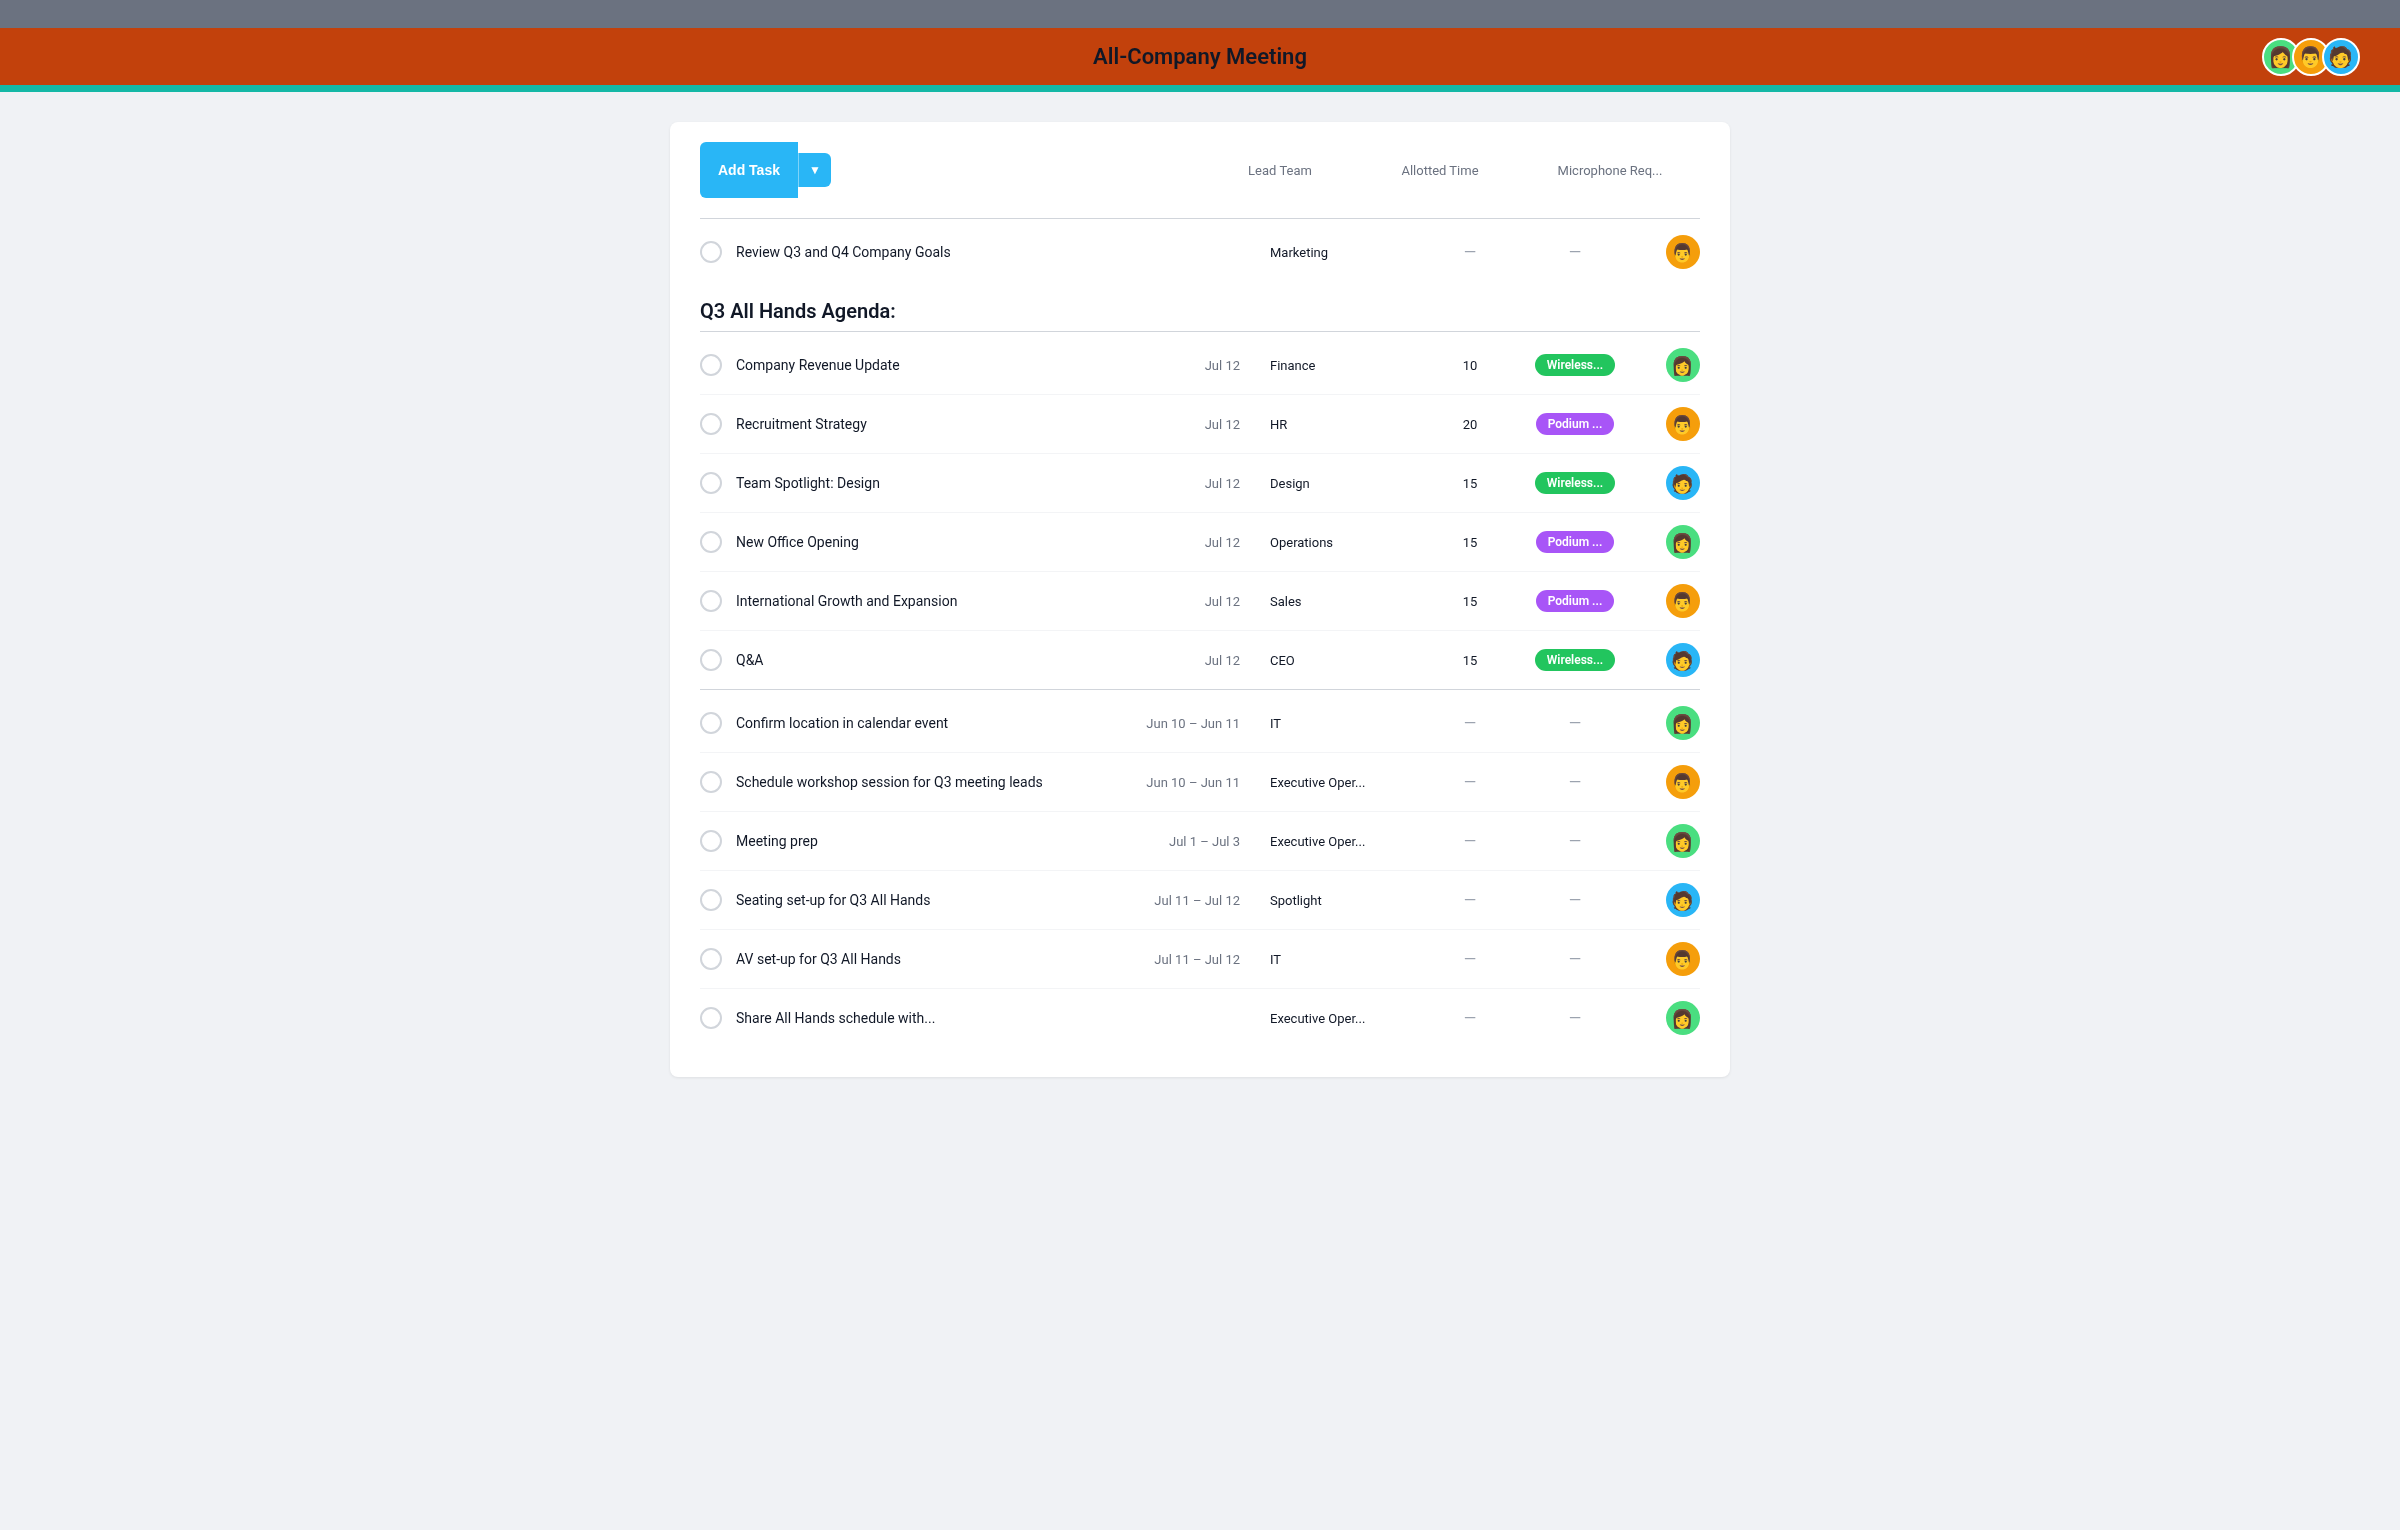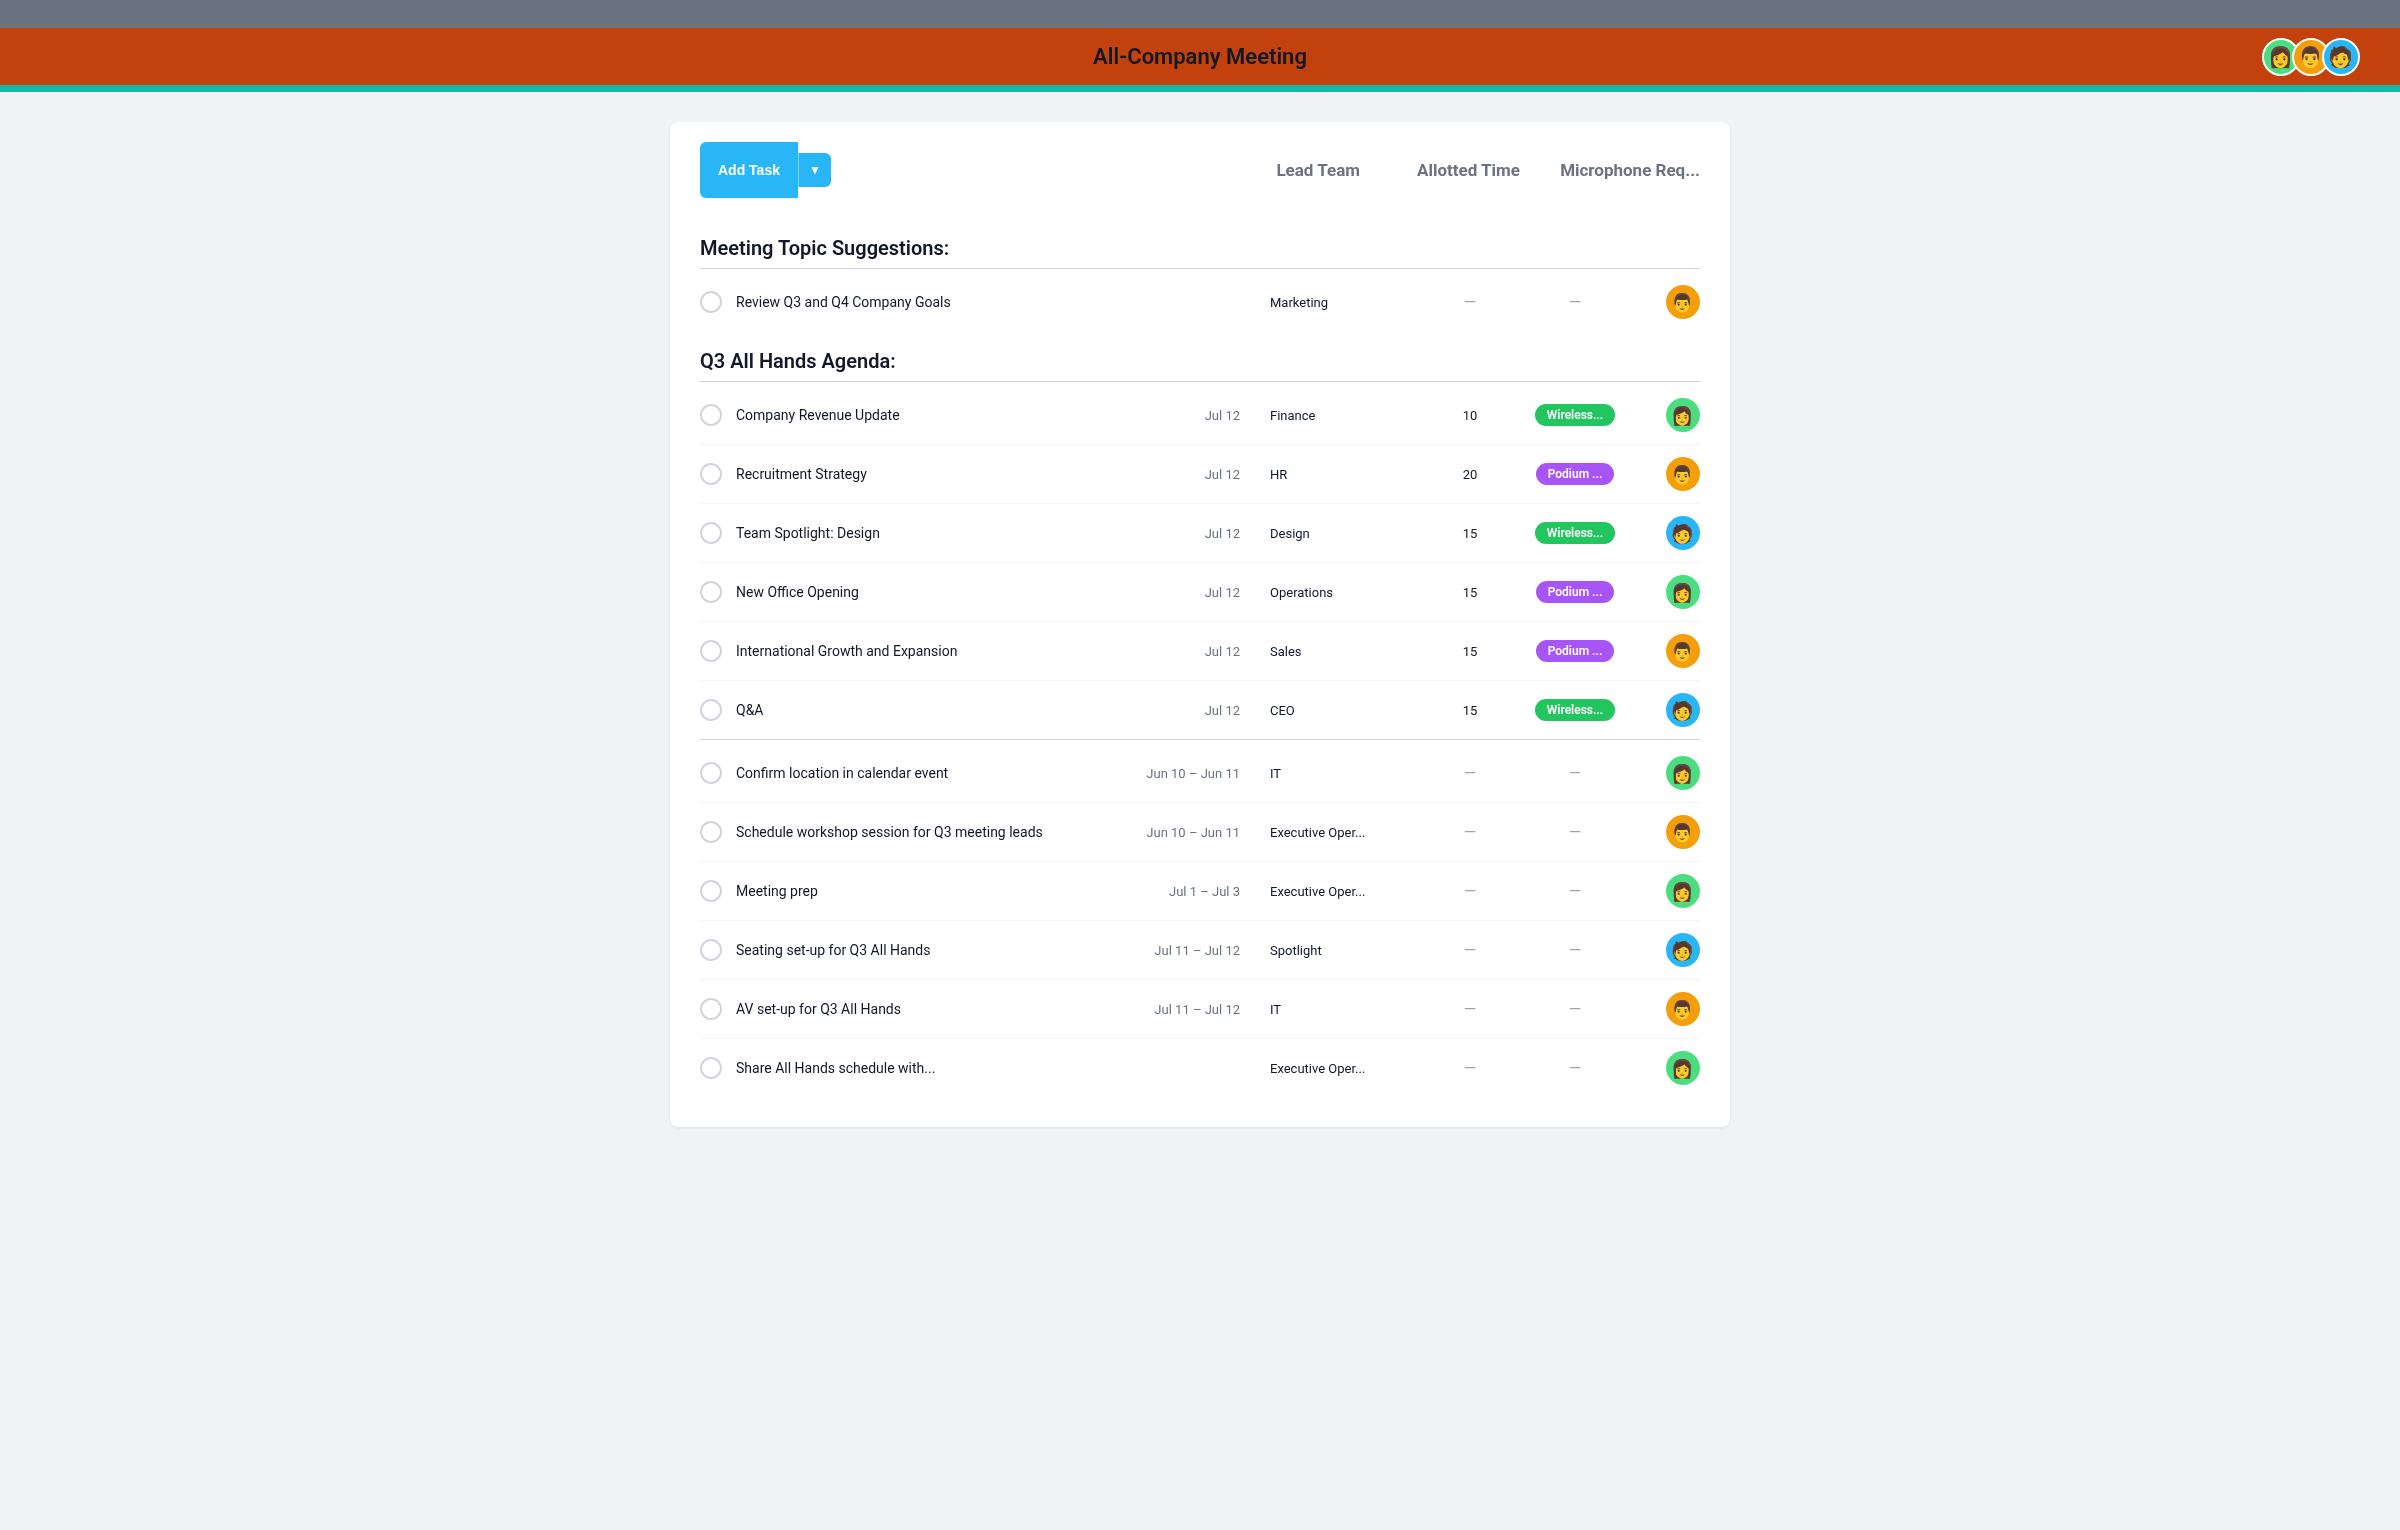--- a/index.html
+++ b/index.html
@@ -84,25 +84,25 @@
       cursor: pointer;
       font-size: 12px;
     }
     .column-headers {
       display: flex;
       align-items: center;
       margin-left: auto;
       gap: 0;
     }
     .col-header {
-      font-size: 17px;
+      font-size: 13px;
       color: #6b7280;
-      font-weight: 700;
+      font-weight: 400;
       width: 160px;
-      text-align: right;
+      text-align: center;
     }
     .col-header:last-child {
       width: 180px;
     }
 
     .section-title {
       font-size: 20px;
       font-weight: 600;
       color: #111827;
       padding: 18px 0 8px 0;
@@ -214,21 +214,20 @@
       <button class="add-task-dropdown">▼</button>
       <div class="column-headers">
         <div class="col-header">Lead Team</div>
         <div class="col-header">Allotted Time</div>
         <div class="col-header" style="width:180px;">Microphone Req...</div>
       </div>
     </div>
 
     <div id="sections-container">
         <div>
-          <div class="section-title">Meeting Topic Suggestions:</div>
           <hr class="section-divider">
           <div class="task-row">
             <div class="task-checkbox"></div>
             <div class="task-name">Review Q3 and Q4 Company Goals</div>
             <div class="task-date"></div>
             <div class="task-team">Marketing</div>
             <div class="task-time"><span class="task-dash">—</span></div>
             <div class="task-mic"><span class="task-dash">—</span></div>
             <div class="task-avatar">
               <div class="small-avatar" style="background: rgb(245, 158, 11); font-size: 18px;">👨</div>

